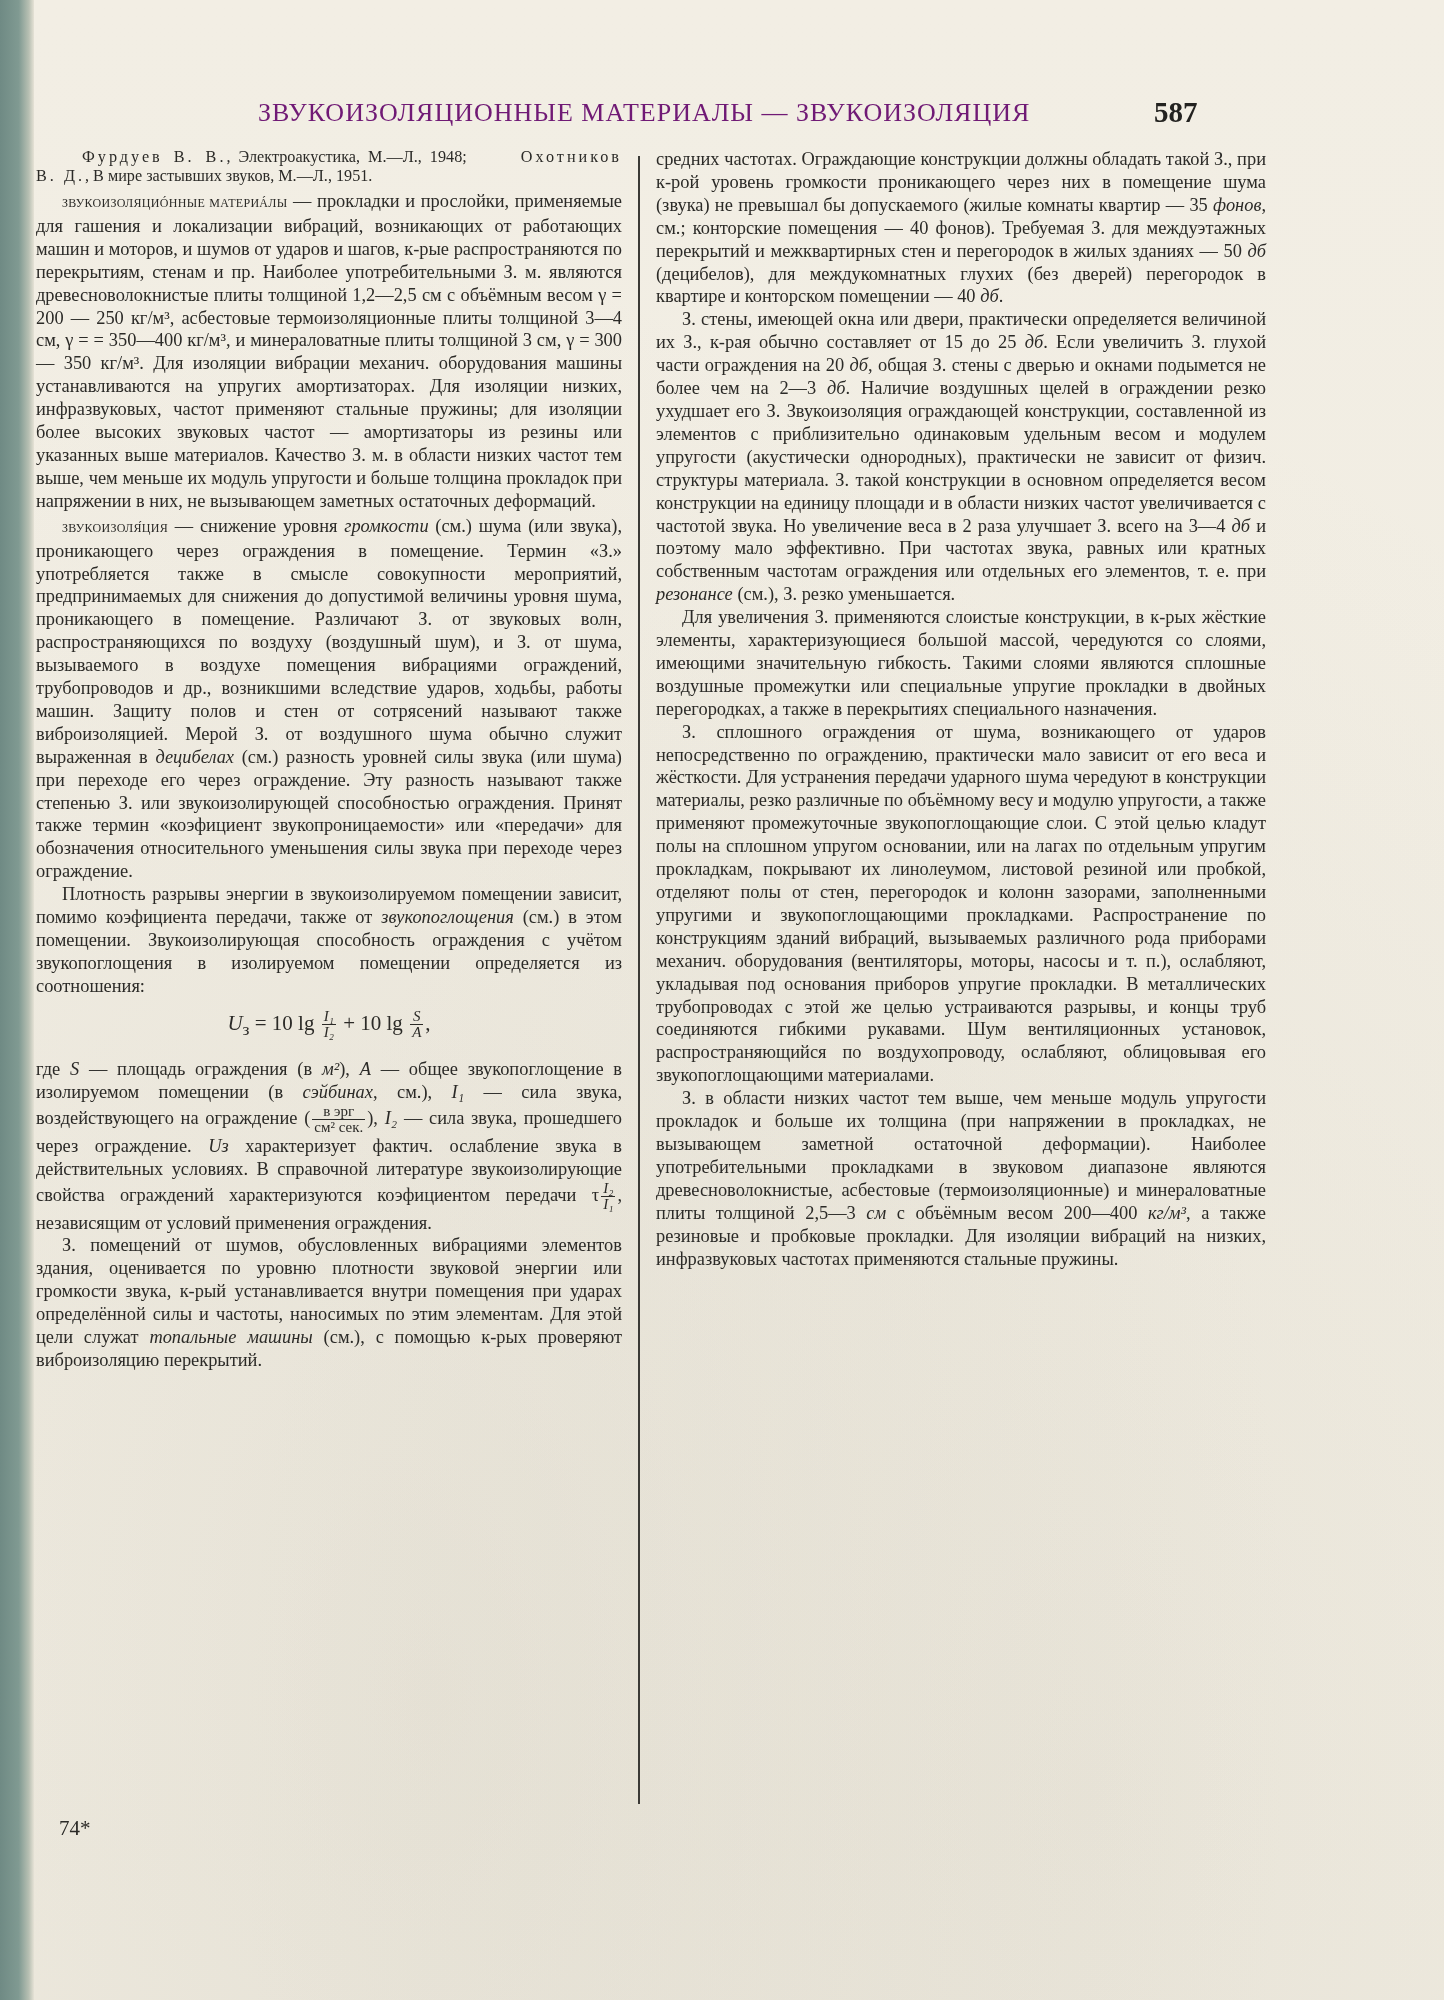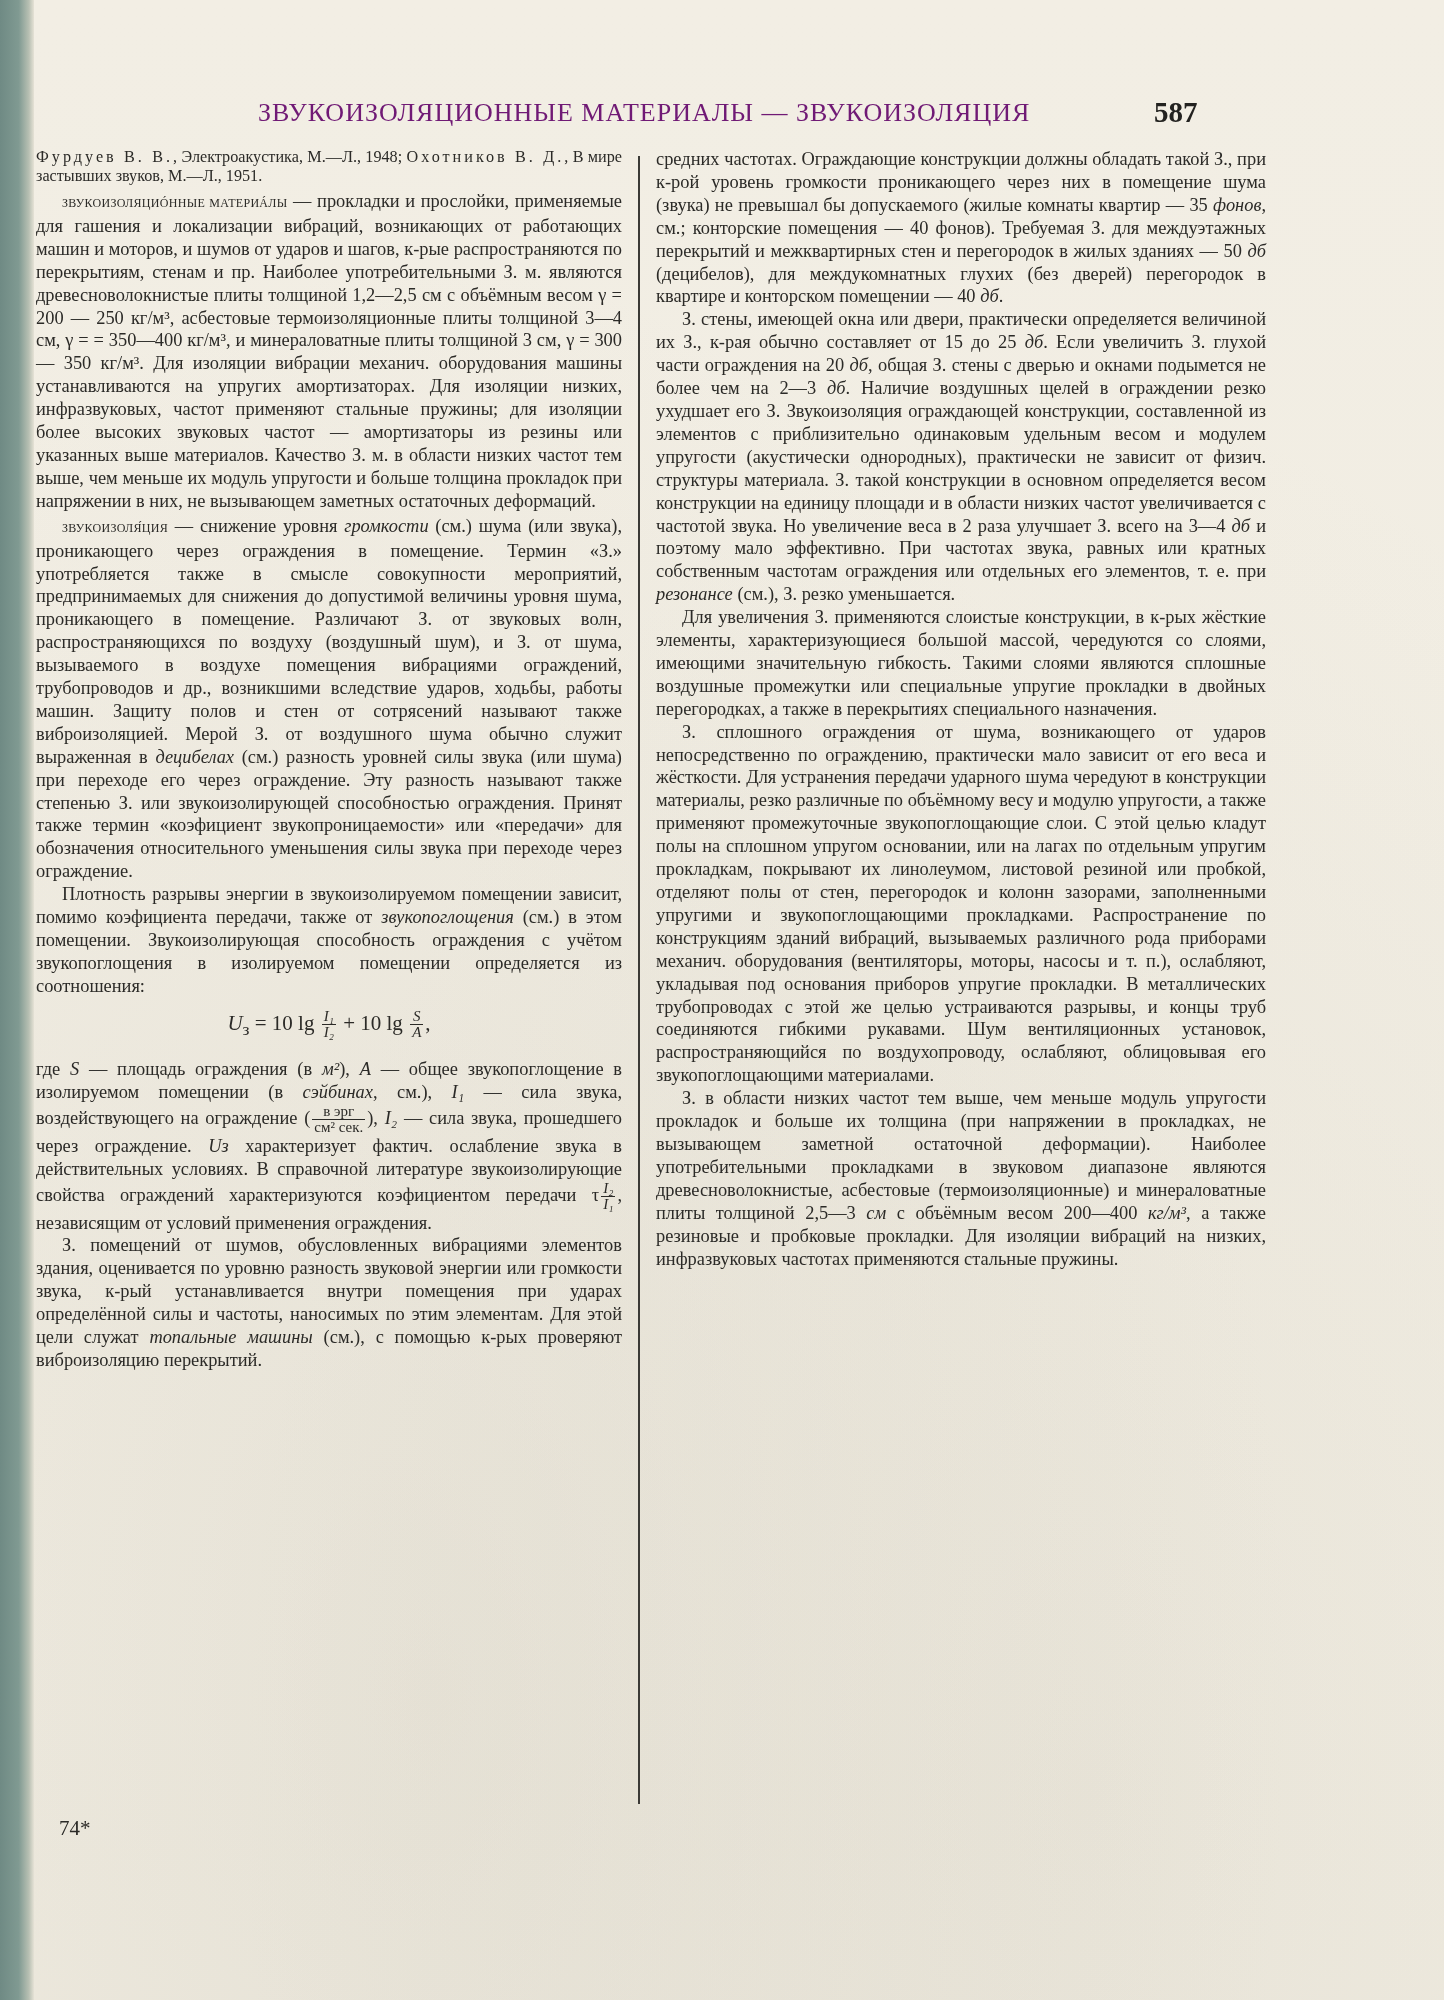--- a/index.html
+++ b/index.html
@@ -38,21 +38,21 @@
   }
   .col-left { left: 36px; width: 586px; }
   .col-right { left: 656px; width: 610px; }
   .column-divider {
     position: absolute; left: 638px; top: 156px; width: 2px; height: 1648px;
     background: #3b3a36;
   }
   p { margin: 0; }
   .indent { text-indent: 26px; }
   .biblio { font-size: 16.2px; line-height: 19px; }
-  .spaced { letter-spacing: 3px; }
+  .spaced { letter-spacing: 3px; margin-left: 46px; }
   .headword { font-weight: normal; font-size: 12px; letter-spacing: 0.3px; margin-top: 24px; }
   i { font-style: italic; }
   .formula {
     text-align: center; font-size: 21px; line-height: 30px; margin: 10px 0 14px 0;
   }
   .frac { display: inline-block; vertical-align: middle; text-align: center; font-size: 15px; line-height: 15px; margin: 0 2px; }
   .frac .num { display: block; border-bottom: 1px solid #2b2a27; padding: 0 2px; }
   .frac .den { display: block; padding: 0 2px; }
   .footer-sig {
     position: absolute; left: 59px; top: 1816px;
@@ -77,21 +77,21 @@
   <p class="indent" style="margin-top:2px;"><span class="headword">ЗВУКОИЗОЛЯ́ЦИЯ</span><span> — снижение уровня </span><i>громкости</i><span> (см.) шума (или звука), проникающего через ограждения в помещение. Термин «З.» употребляется также в смысле совокупности мероприятий, предпринимаемых для снижения до допустимой величины уровня шума, проникающего в помещение. Различают З. от звуковых волн, распространяющихся по воздуху (воздушный шум), и З. от шума, вызываемого в воздухе помещения вибрациями ограждений, трубопроводов и др., возникшими вследствие ударов, ходьбы, работы машин. Защиту полов и стен от сотрясений называют также виброизоляцией. Мерой З. от воздушного шума обычно служит выраженная в </span><i>децибелах</i><span> (см.) разность уровней силы звука (или шума) при переходе его через ограждение. Эту разность называют также степенью З. или звукоизолирующей способностью ограждения. Принят также термин «коэфициент звукопроницаемости» или «передачи» для обозначения относительного уменьшения силы звука при переходе через ограждение.</span></p>
 
   <p class="indent"><span>Плотность разрывы энергии в звукоизолируемом помещении зависит, помимо коэфициента передачи, также от </span><i>звукопоглощения</i><span> (см.) в этом помещении. Звукоизолирующая способность ограждения с учётом звукопоглощения в изолируемом помещении определяется из соотношения:</span></p>
 
   <div class="formula">
     <i>U</i><sub>з</sub><span> = 10 lg </span><span class="frac"><i class="num">I₁</i><i class="den">I₂</i></span><span> + 10 lg </span><span class="frac"><i class="num">S</i><i class="den">A</i></span><span>,</span>
   </div>
 
   <p><span>где </span><i>S</i><span> — площадь ограждения (в </span><i>м²</i><span>), </span><i>A</i><span> — общее звукопоглощение в изолируемом помещении (в </span><i>сэйбинах</i><span>, см.), </span><i>I₁</i><span> — сила звука, воздействующего на ограждение </span>(<span class="frac"><span class="num">в эрг</span><span class="den">см² сек.</span></span>)<span>, </span><i>I₂</i><span> — сила звука, прошедшего через ограждение. </span><i>Uз</i><span> характеризует фактич. ослабление звука в действительных условиях. В справочной литературе звукоизолирующие свойства ограждений характеризуются коэфициентом передачи τ</span><span class="frac"><i class="num">I₂</i><i class="den">I₁</i></span><span>, независящим от условий применения ограждения.</span></p>
 
-  <p class="indent"><span>З. помещений от шумов, обусловленных вибрациями элементов здания, оценивается по уровню разность звуковой энергии или громкости звука, к-рый устанавливается внутри помещения при ударах определённой силы и частоты, наносимых по этим элементам. Для этой цели служат </span><i>топальные машины</i><span> (см.), с помощью к-рых проверяют виброизоляцию перекрытий.</span></p>
+  <p class="indent"><span>З. помещений от шумов, обусловленных вибрациями элементов здания, оценивается по уровню плотности звуковой энергии или громкости звука, к-рый устанавливается внутри помещения при ударах определённой силы и частоты, наносимых по этим элементам. Для этой цели служат </span><i>топальные машины</i><span> (см.), с помощью к-рых проверяют виброизоляцию перекрытий.</span></p>
 
 </div>
 
 <div class="column-divider"></div>
 
 <div class="column col-right">
   <p><span>средних частотах. Ограждающие конструкции должны обладать такой З., при к-рой уровень громкости проникающего через них в помещение шума (звука) не превышал бы допускаемого (жилые комнаты квартир — 35 </span><i>фонов</i><span>, см.; конторские помещения — 40 фонов). Требуемая З. для междуэтажных перекрытий и межквартирных стен и перегородок в жилых зданиях — 50 </span><i>дб</i><span> (децибелов), для междукомнатных глухих (без дверей) перегородок в квартире и конторском помещении — 40 </span><i>дб</i><span>.</span></p>
 
   <p class="indent"><span>З. стены, имеющей окна или двери, практически определяется величиной их З., к-рая обычно составляет от 15 до 25 </span><i>дб</i><span>. Если увеличить З. глухой части ограждения на 20 </span><i>дб</i><span>, общая З. стены с дверью и окнами подымется не более чем на 2—3 </span><i>дб</i><span>. Наличие воздушных щелей в ограждении резко ухудшает его З. Звукоизоляция ограждающей конструкции, составленной из элементов с приблизительно одинаковым удельным весом и модулем упругости (акустически однородных), практически не зависит от физич. структуры материала. З. такой конструкции в основном определяется весом конструкции на единицу площади и в области низких частот увеличивается с частотой звука. Но увеличение веса в 2 раза улучшает З. всего на 3—4 </span><i>дб</i><span> и поэтому мало эффективно. При частотах звука, равных или кратных собственным частотам ограждения или отдельных его элементов, т. е. при </span><i>резонансе</i><span> (см.), З. резко уменьшается.</span></p>
 

